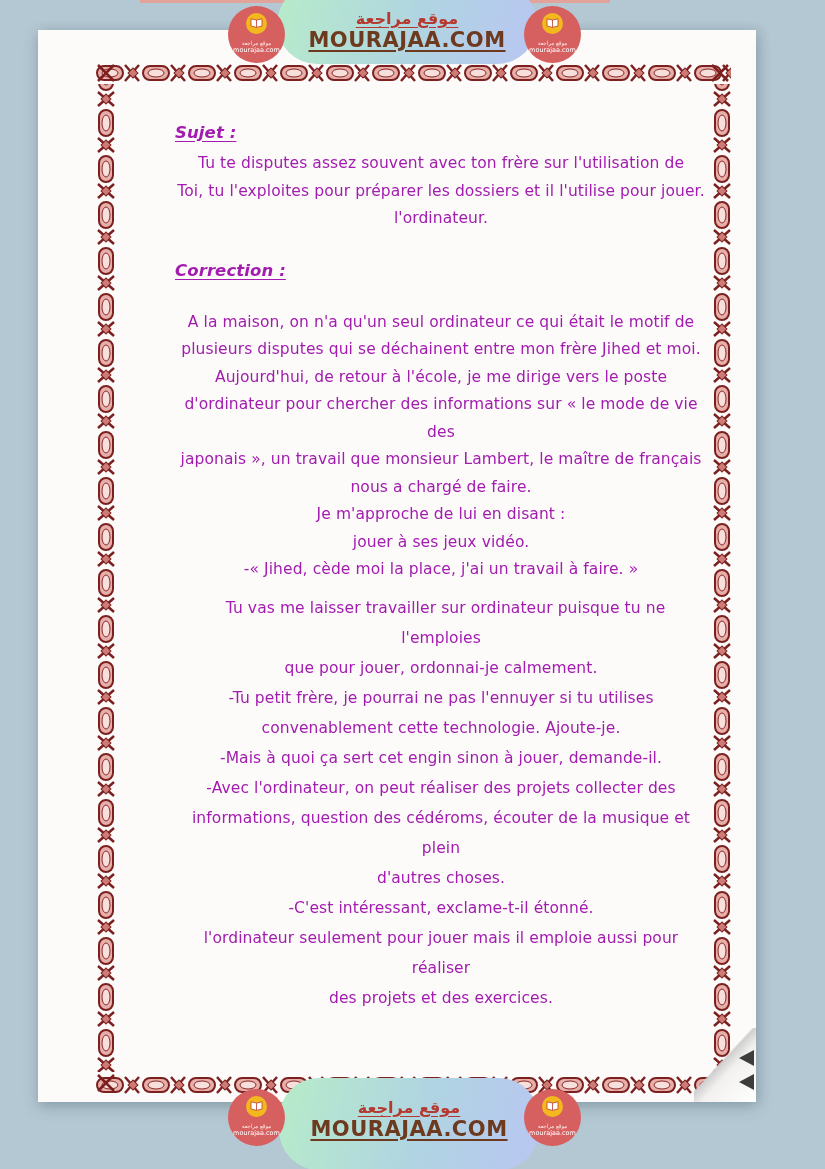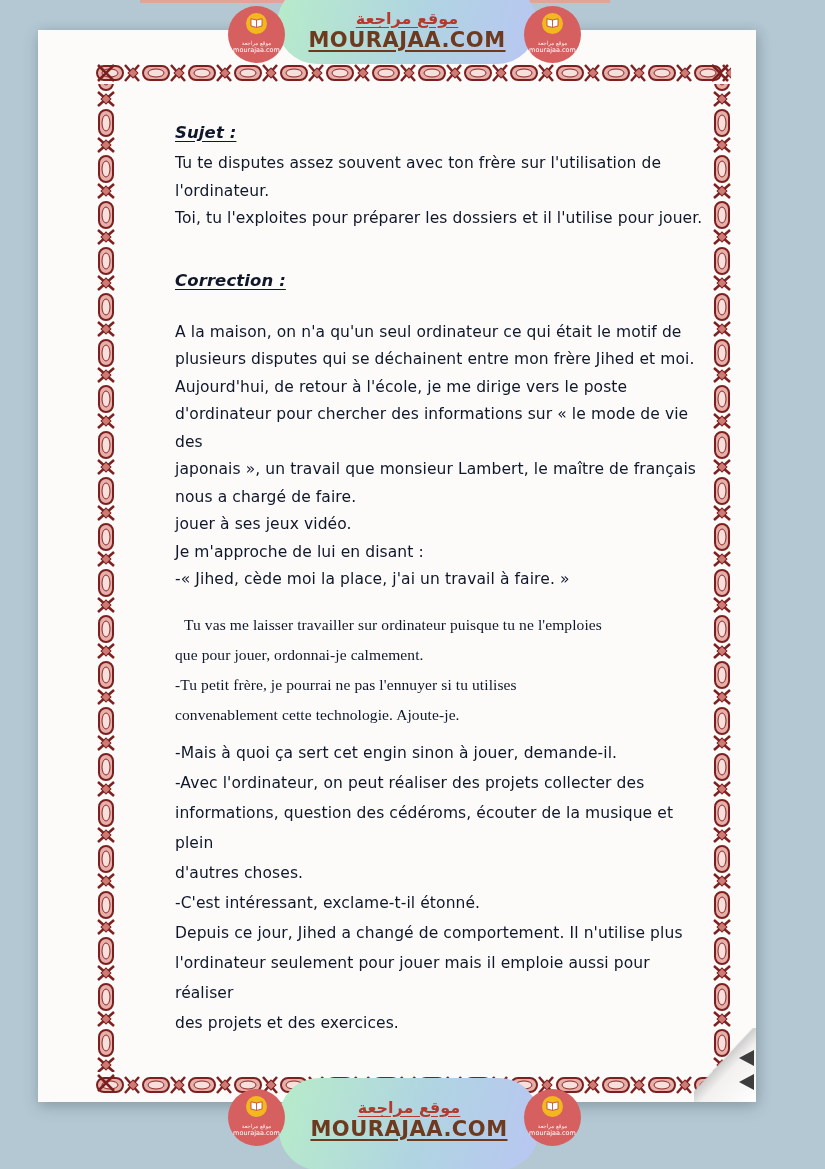--- a/index.html
+++ b/index.html
@@ -13,29 +13,29 @@
                   background:#e2a39b; }
 
   .sheet { position:absolute; left:38px; top:30px; width:718px; height:1072px;
            background:#fcfbf9;
            box-shadow:0 5px 14px rgba(40,60,70,.25), 4px 0 10px rgba(40,60,70,.10); }
 
   .frame-svg { position:absolute; left:57px; top:32px; }
 
   
   .content { position:absolute; left:175px; top:123px; width:532px;
-             color:#0f172a; font-size:15.5px; letter-spacing:.1px; }
+             color:#a21caf; font-size:15.5px; letter-spacing:.1px; }
   .heading { font-weight:bold; font-style:italic; font-size:16.5px;
              text-decoration:underline; text-underline-offset:3px; }
-  .heading.correction { margin-top:38px; }
-  .para { margin-top:8px; }
+  .heading.correction { margin-top:28px; }
+  .para { margin-top:8px;text-align:center; }
   .lh1 .line { line-height:27.5px; }
   .lh2 .line { line-height:30px; }
   .para-first { margin-top:29px; }
-  .gap-before { margin-top:16px;font-family:Liberation Serif, serif; }
+  .gap-before { margin-top:9px; }
   .indent-first .line:first-child { text-indent:9px; }
 
   
   .banner { position:absolute; width:260px; border-radius:40px;
             background:linear-gradient(105deg,#b7ecc9 0%, #b0d4e2 55%, #b9c6f2 100%);
             display:flex; flex-direction:column; align-items:center; justify-content:center;
             text-align:center; cursor:pointer; }
   .banner.top { left:277px; top:-16px; height:80px; padding-top:12px; }
   .banner.bottom { left:279px; top:1078px; height:92px; padding-bottom:10px; }
   .banner .ar { font-size:16px; font-weight:bold; color:#b5392f;
@@ -105,53 +105,52 @@
     <div class="page-curl">
       <div class="curl-tri t1"></div>
       <div class="curl-tri t2"></div>
     </div>
   </div>
 
   <div class="content">
     <div class="heading">Sujet   :</div>
     <div class="para lh1">
         <div class="line">Tu te disputes assez souvent avec ton frère sur l'utilisation de</div>
+        <div class="line">Toi, tu l'exploites pour préparer les dossiers et il l'utilise pour jouer.</div>
         <div class="line">l'ordinateur.</div>
-        <div class="line">Toi, tu l'exploites pour préparer les dossiers et il l'utilise pour jouer.</div>
       </div>
 
     <div class="heading correction">Correction :</div>
     <div class="para lh1 para-first">
         <div class="line">A la maison, on n'a qu'un seul ordinateur ce qui était le motif de</div>
         <div class="line">plusieurs disputes qui se déchainent entre mon frère Jihed et moi.</div>
         <div class="line">Aujourd'hui, de retour à l'école, je me dirige vers le poste</div>
         <div class="line">d'ordinateur pour chercher des informations sur « le mode de vie des</div>
         <div class="line">japonais », un travail que monsieur Lambert, le maître de français</div>
         <div class="line">nous a chargé de faire.</div>
       </div>
     <div class="para lh1" style="margin-top:0">
+        <div class="line">Je m'approche de lui en disant :</div>
         <div class="line">jouer à ses jeux vidéo.</div>
-        <div class="line">Je m'approche de lui en disant :</div>
         <div class="line">-« Jihed, cède moi la place, j'ai un travail à faire. »</div>
       </div>
     <div class="para lh2 gap-before indent-first">
         <div class="line">Tu vas me laisser travailler sur ordinateur puisque tu ne l'emploies</div>
         <div class="line">que pour jouer, ordonnai-je calmement.</div>
         <div class="line">-Tu petit frère, je pourrai ne pas l'ennuyer si tu utilises</div>
         <div class="line">convenablement cette technologie. Ajoute-je.</div>
       </div>
-    <div class="para lh2" style="margin-top:8px">
+    <div class="para lh2" style="margin-top:0">
         <div class="line">-Mais à quoi ça sert cet engin sinon à jouer, demande-il.</div>
         <div class="line">-Avec l'ordinateur, on peut réaliser des projets collecter des</div>
         <div class="line">informations, question des cédéroms, écouter de la musique et plein</div>
         <div class="line">d'autres choses.</div>
         <div class="line">-C'est intéressant, exclame-t-il étonné.</div>
       </div>
     <div class="para lh2" style="margin-top:0">
-        <div class="line">Depuis ce jour, Jihed a changé de comportement. Il n'utilise plus</div>
         <div class="line">l'ordinateur seulement pour jouer mais il emploie aussi pour réaliser</div>
         <div class="line">des projets et des exercices.</div>
       </div>
   </div>
 
   <div class="banner top">
     <div class="ar">موقع مراجعة</div>
     <div class="en">MOURAJAA.COM</div>
   </div>
 

